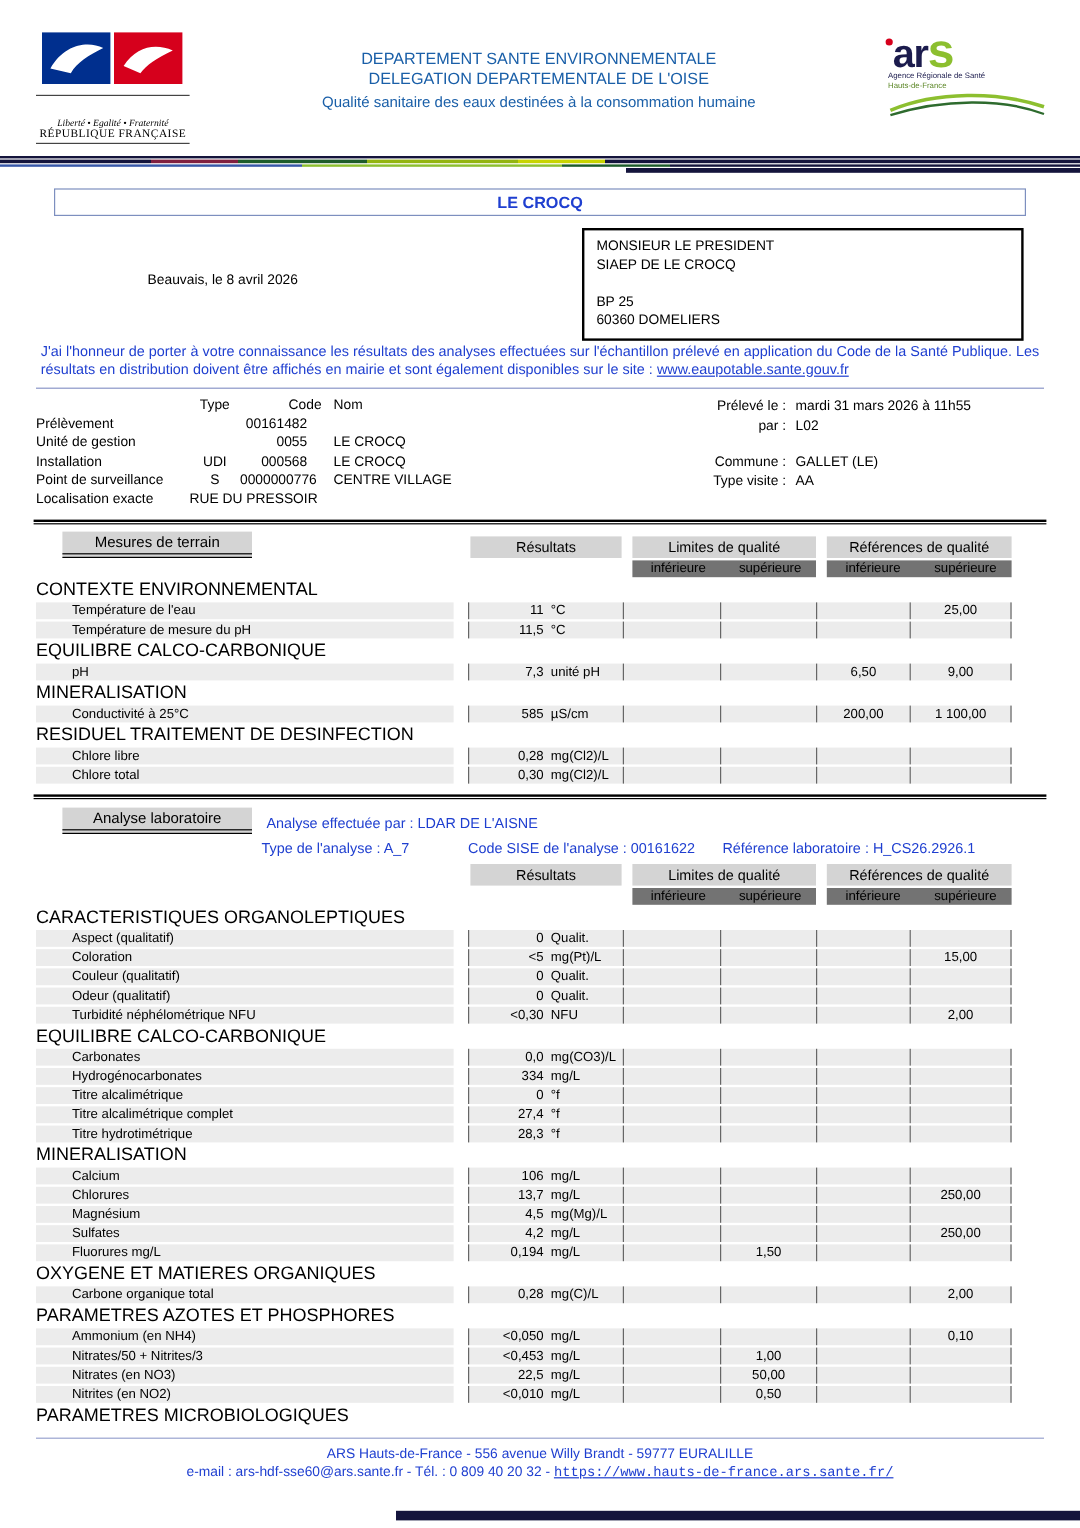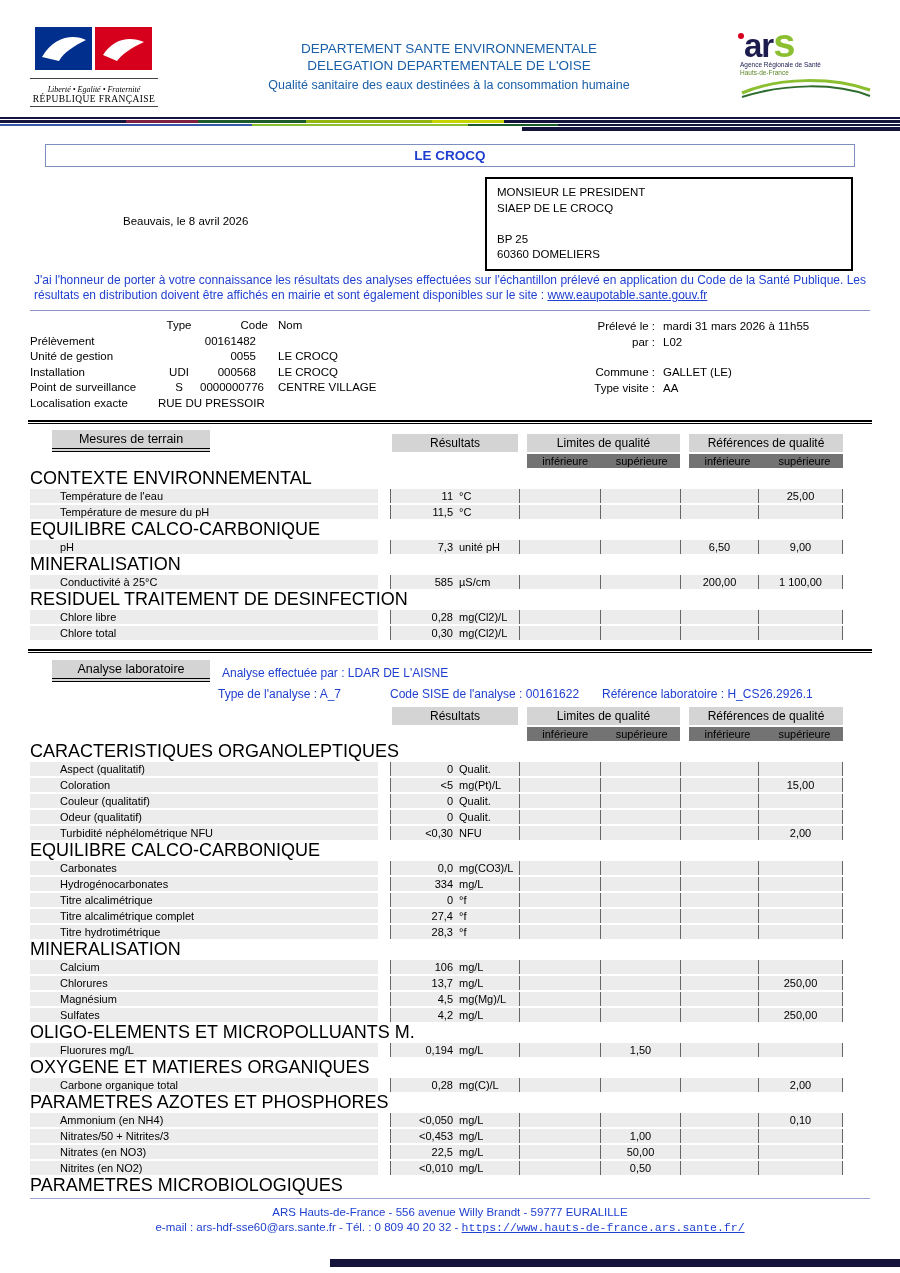--- a/index.html
+++ b/index.html
@@ -2,21 +2,21 @@
 <html><head>
 <meta charset="utf-8">
 <style>
   * { margin:0; padding:0; box-sizing:border-box; }
   body { font-family:"Liberation Sans", sans-serif; background:#fff; color:#000; }
   .page { width:900px; height:1273px; position:relative; overflow:hidden; background:#fff; margin:0 auto; }
 
   
   .top-header { display:flex; align-items:flex-start; padding:26px 20px 0 30px; }
   .gov-logo { width:128px; text-align:center; }
-  .motto { font-family:"Liberation Serif", serif; font-style:italic; font-size:8px; border-top:1px solid #444; padding-top:6px; margin-top:2px; white-space:nowrap; }
+  .motto { font-family:"Liberation Serif", serif; font-style:italic; font-size:8px; border-top:1px solid #444; padding-top:18px; margin-top:2px; white-space:nowrap; }
   .republic { font-family:"Liberation Serif", serif; font-size:9.5px; letter-spacing:.4px; border-bottom:1px solid #444; padding-bottom:2px; white-space:nowrap; }
   .header-titles { flex:1; text-align:center; color:#1a5fa8; padding-top:14px; }
   .ht1 { font-size:13.5px; line-height:17px; }
   .ht2 { font-size:12.5px; line-height:17px; margin-top:3px; }
   .ars-logo { width:140px; position:relative; padding-top:2px; }
   .ars-word { font-weight:bold; font-size:33px; line-height:30px; color:#1b1b4d; letter-spacing:-1px; }
   .ars-s { color:#8cbf2f; font-size:40px; }
   .ars-dot { display:inline-block; width:6px; height:6px; border-radius:50%; background:#d6001c; vertical-align:18px; margin-left:-2px; }
   .ars-t1 { font-size:6.5px; color:#1b1b4d; line-height:8px; }
   .ars-t2 { font-size:6.5px; color:#5c8727; line-height:8px; }
@@ -64,21 +64,21 @@
   .hbox.res { margin:0 2px; }
   .hbox.lim { margin-left:7px; }
   .hbox.ref { margin-left:9px; }
   .thead-r2 { display:grid; grid-template-columns:360px 130px 160px 163px; margin-top:2px; }
   .sub2 { display:flex; background:#737373; font-size:11px; }
   .sub2.lim { margin-left:7px; }
   .sub2.ref { margin-left:9px; }
   .sub2 span { flex:1; text-align:center; padding:1px 0; }
 
   .tbody { margin-left:30px; width:813px; }
-  .group-row { height:17px; line-height:17px; font-size:18px; margin-top:2px; white-space:nowrap; }
+  .group-row { height:17px; line-height:17px; font-size:15px; margin-top:2px; white-space:nowrap; }
   .param-row { display:grid; grid-template-columns:348px 12px 130px 80px 80px 78px 85px; height:14px; margin-top:2px; font-size:11px; }
   .pc { background:#ececec; display:flex; align-items:center; height:14px; white-space:nowrap; }
   .c-param { padding-left:30px; }
   .c-spacer { background:transparent; }
   .c-res { border-left:1px solid #666; border-right:1px solid #666; }
   .r-val { width:62px; text-align:right; display:inline-block; }
   .r-unit { margin-left:6px; }
   .c-li { justify-content:center; }
   .c-ls { justify-content:center; border-left:1px solid #666; }
   .c-ri { justify-content:center; border-left:1px solid #666; }
@@ -519,21 +519,20 @@
         <div class="pc c-spacer"></div>
         <div class="pc c-res">
           <span class="r-val">4,2</span>
           <span class="r-unit">mg/L</span>
         </div>
         <div class="pc c-li"></div>
         <div class="pc c-ls"></div>
         <div class="pc c-ri"></div>
         <div class="pc c-rs">250,00</div>
       </div>
-      <div class="group-row">OLIGO-ELEMENTS ET MICROPOLLUANTS M.</div>
       <div class="param-row">
         <div class="pc c-param">Fluorures mg/L</div>
         <div class="pc c-spacer"></div>
         <div class="pc c-res">
           <span class="r-val">0,194</span>
           <span class="r-unit">mg/L</span>
         </div>
         <div class="pc c-li"></div>
         <div class="pc c-ls">1,50</div>
         <div class="pc c-ri"></div>

